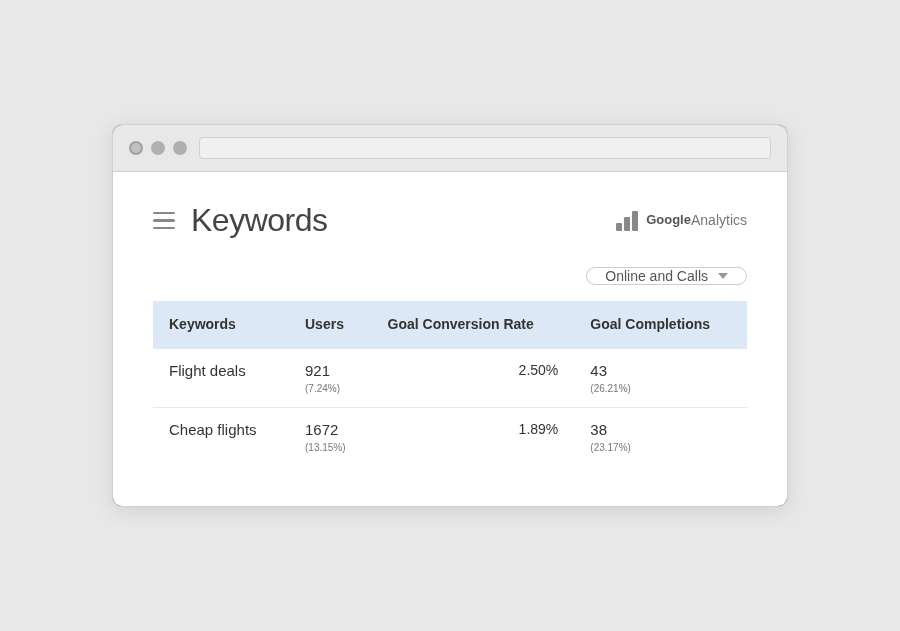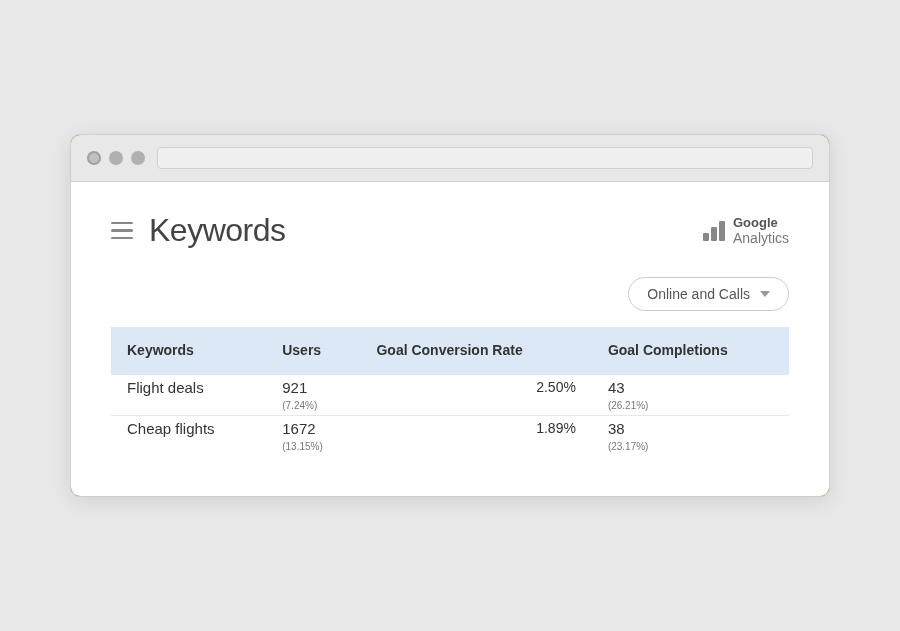--- a/index.html
+++ b/index.html
@@ -12,21 +12,21 @@
       background: #e8e8e8;
       display: flex;
       justify-content: center;
       align-items: center;
       width: 900px;
       height: 631px;
       font-family: 'Helvetica Neue', Arial, sans-serif;
     }
 
     .browser-window {
-      width: 760px;
+      width: 676px;
       background: #a16207;
       border-radius: 10px;
       border: 1px solid #d0d0d0;
       box-shadow: 0 4px 20px rgba(0,0,0,0.1);
       overflow: hidden;
     }
 
     .browser-chrome {
       background: #e8e8e8;
       padding: 12px 16px;
@@ -119,21 +119,21 @@
       border-radius: 1px;
       width: 6px;
     }
 
     .ga-bar:nth-child(1) { height: 8px; }
     .ga-bar:nth-child(2) { height: 14px; }
     .ga-bar:nth-child(3) { height: 20px; }
 
     .ga-text {
       display: flex;
-      flex-direction: column;
+      flex-direction: row;
       line-height: 1.2;
     }
 
     .ga-text-main {
       font-size: 13px;
       font-weight: 600;
       color: #555;
     }
 
     .ga-text-sub {
@@ -146,21 +146,21 @@
       justify-content: flex-end;
       margin-bottom: 16px;
     }
 
     .dropdown-btn {
       display: flex;
       align-items: center;
       gap: 10px;
       border: 1.5px solid #ccc;
       border-radius: 22px;
-      padding: 8px 18px;
+      padding: 0 18px;
       background: white;
       font-size: 14px;
       color: #555;
       cursor: pointer;
     }
 
     .chevron-down {
       width: 0;
       height: 0;
       border-left: 5px solid transparent;
@@ -193,21 +193,21 @@
 
     .data-table tbody tr {
       border-bottom: 1px solid #e8e8e8;
     }
 
     .data-table tbody tr:last-child {
       border-bottom: none;
     }
 
     .data-table td {
-      padding: 4px 16px;
+      padding: 13px 16px;
       font-size: 14px;
       color: #333;
       vertical-align: top;
     }
 
     .td-main-value {
       display: block;
       font-size: 15px;
       color: #333;
       margin-bottom: 4px;

